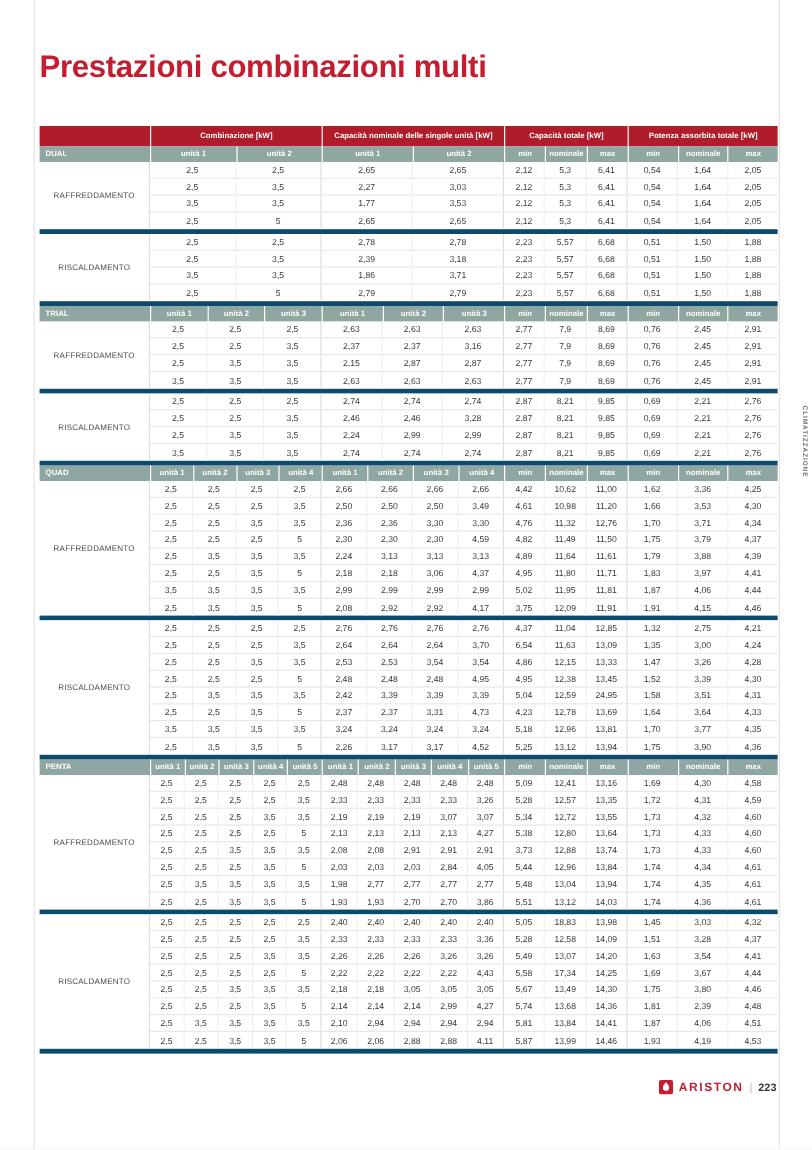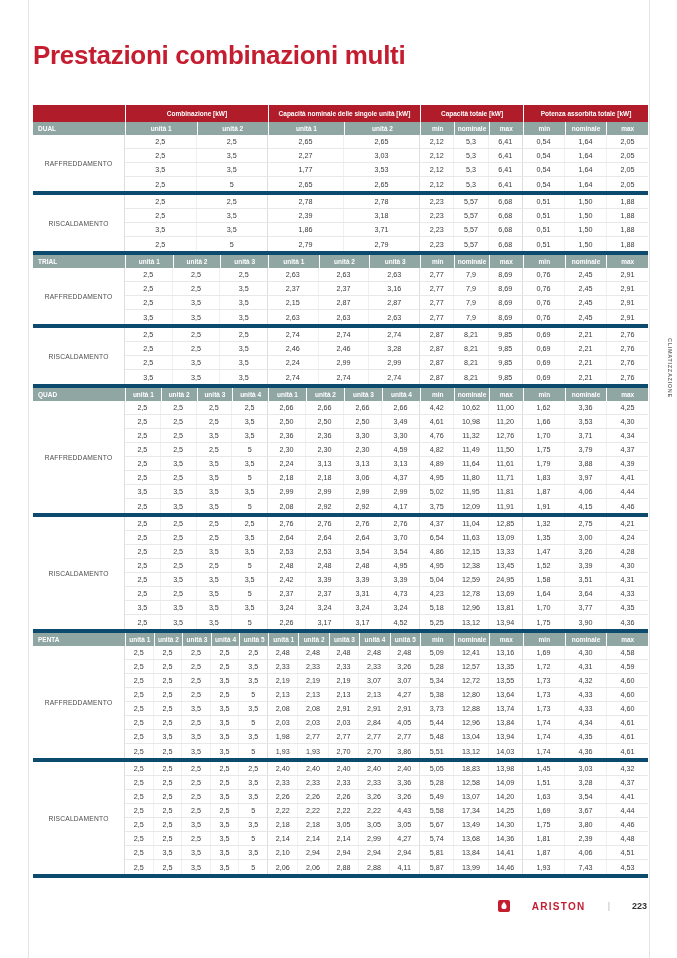--- a/index.html
+++ b/index.html
@@ -41,21 +41,21 @@
   .dgrp:last-child { border-right:none; }
   .dcell { flex:1; display:flex; align-items:center; justify-content:center;
            border-right:1px solid #f0f0f0; font-size:7.2px; color:#3a3a3a; white-space:nowrap; }
   .dcell:last-child { border-right:none; }
 
   
   .side-label { position:absolute; right:4px; top:338px; writing-mode:vertical-rl;
                 font-size:5.5px; font-weight:bold; color:#6e6e6e; letter-spacing:0.7px; }
 
   
-  .footer { position:absolute; right:30px; bottom:46px; display:flex; align-items:center; gap:22px; }
+  .footer { position:absolute; right:30px; bottom:46px; display:flex; align-items:center; gap:5px; }
   .logo { display:block; width:12px; height:12px; }
   .logo svg { width:12px; height:12px; display:block; }
   .brand { color:var(--accent,#c41d30); font-weight:bold; font-size:10px; letter-spacing:1.3px; }
   .pipe { color:#b5b5b5; font-size:9px; }
   .pageno { color:#333; font-size:9px; font-weight:600; }
 </style>
 </head>
 <body>
 
 <div class="page">
@@ -1331,21 +1331,21 @@
               <div class="dcell">2,88</div>
               <div class="dcell">4,11</div>
             </div>
             <div class="dgrp" style="width:103px">
               <div class="dcell">5,87</div>
               <div class="dcell">13,99</div>
               <div class="dcell">14,46</div>
             </div>
             <div class="dgrp" style="width:125px">
               <div class="dcell">1,93</div>
-              <div class="dcell">7,43</div>
+              <div class="dcell">4,19</div>
               <div class="dcell">4,53</div>
             </div>
           </div>
         </div>
       </div>
     </div>
 
   <div class="side-label">CLIMATIZZAZIONE</div>
 
   <div class="footer">

